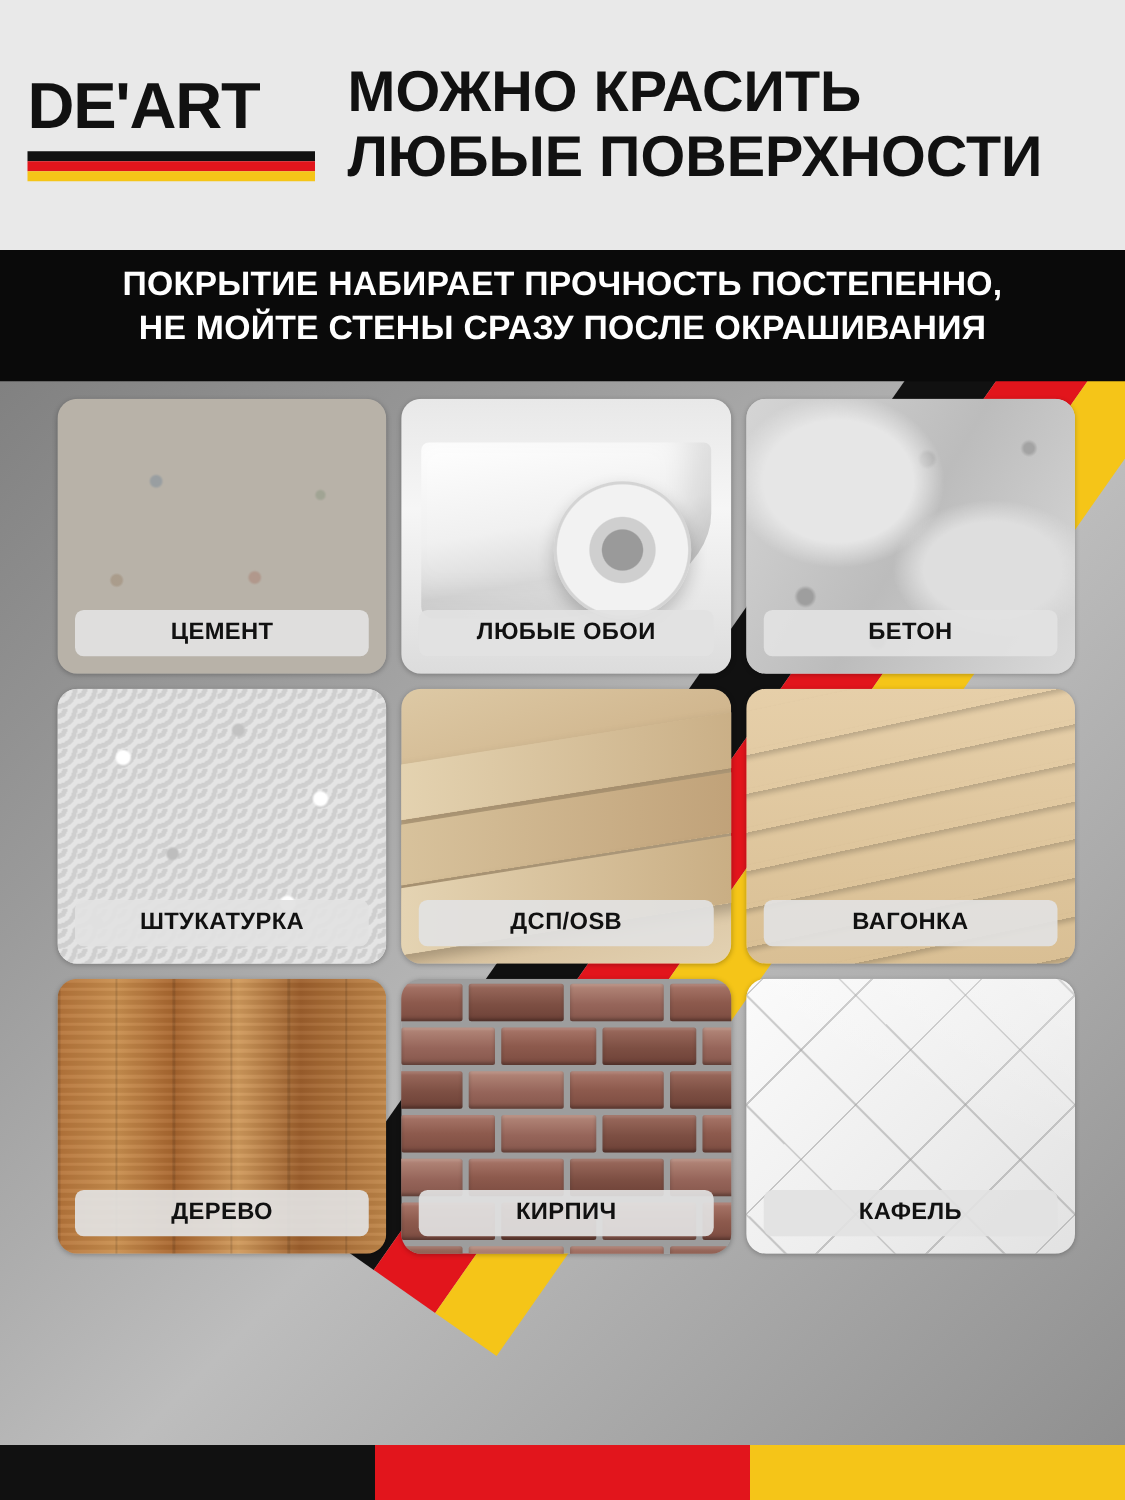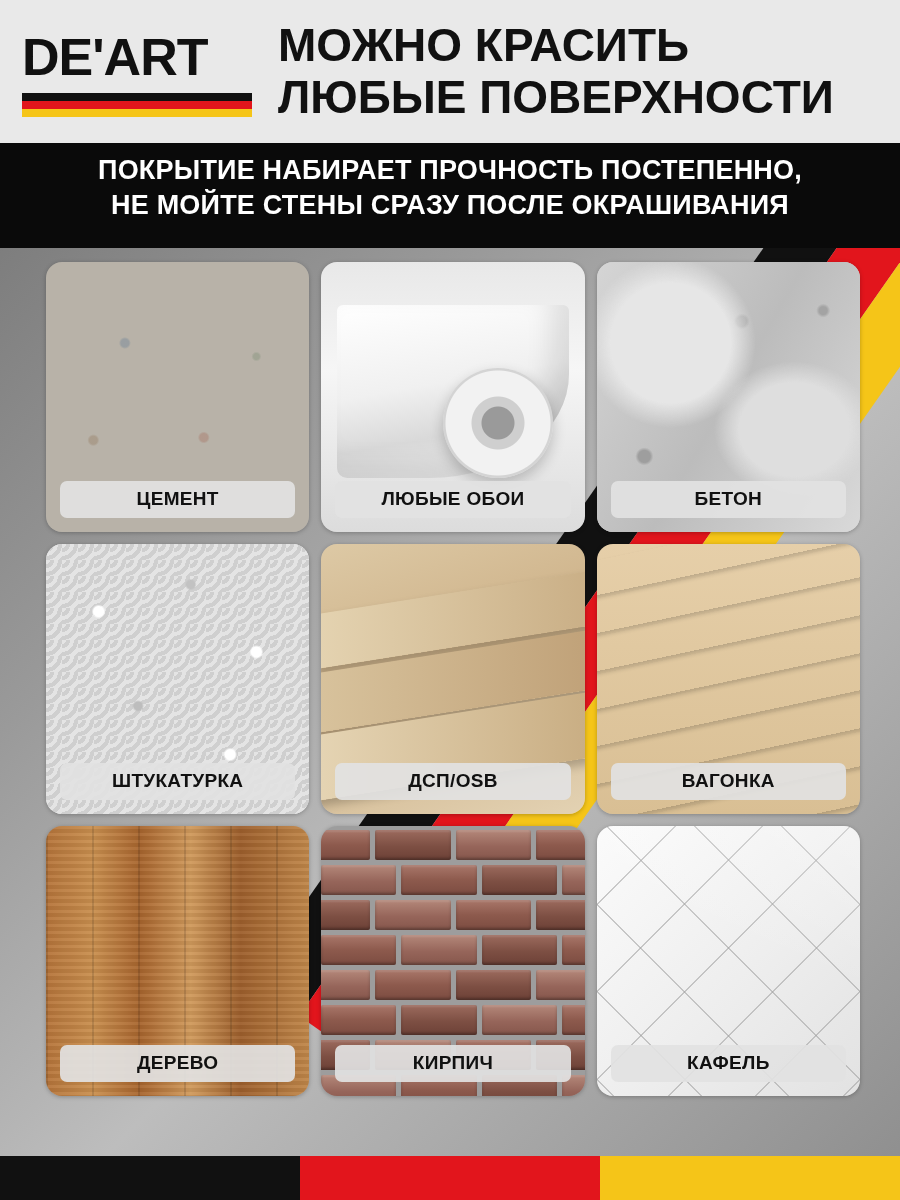--- a/index.html
+++ b/index.html
@@ -50,21 +50,21 @@
     pointer-events: none;
   }
   .flag-bottom div { flex: 1 1 0; }
   .fb-black { background: #111111; }
   .fb-red { background: #e2151c; }
   .fb-gold { background: #f5c518; }
 
   
   .header {
     position: relative;
-    height: 143px;
+    height: 200px;
     background: #e9e9e9;
     display: flex;
     align-items: center;
     padding: 0 26px 0 22px;
     box-sizing: border-box;
     z-index: 3;
   }
   .brand {
     width: 230px;
     flex: 0 0 230px;
@@ -130,21 +130,21 @@
     position: relative;
     z-index: 2;
     padding: 14px 40px 0 46px;
     display: grid;
     grid-template-columns: repeat(3, 1fr);
     gap: 12px 12px;
     box-sizing: border-box;
   }
   .cell {
     position: relative;
-    height: 270px;
+    height: 220px;
     border-radius: 16px;
     overflow: hidden;
     box-shadow: 0 1px 4px rgba(0,0,0,0.25);
   }
   .cell .swatch {
     position: absolute;
     inset: 0;
   }
   .caption {
     position: absolute;

